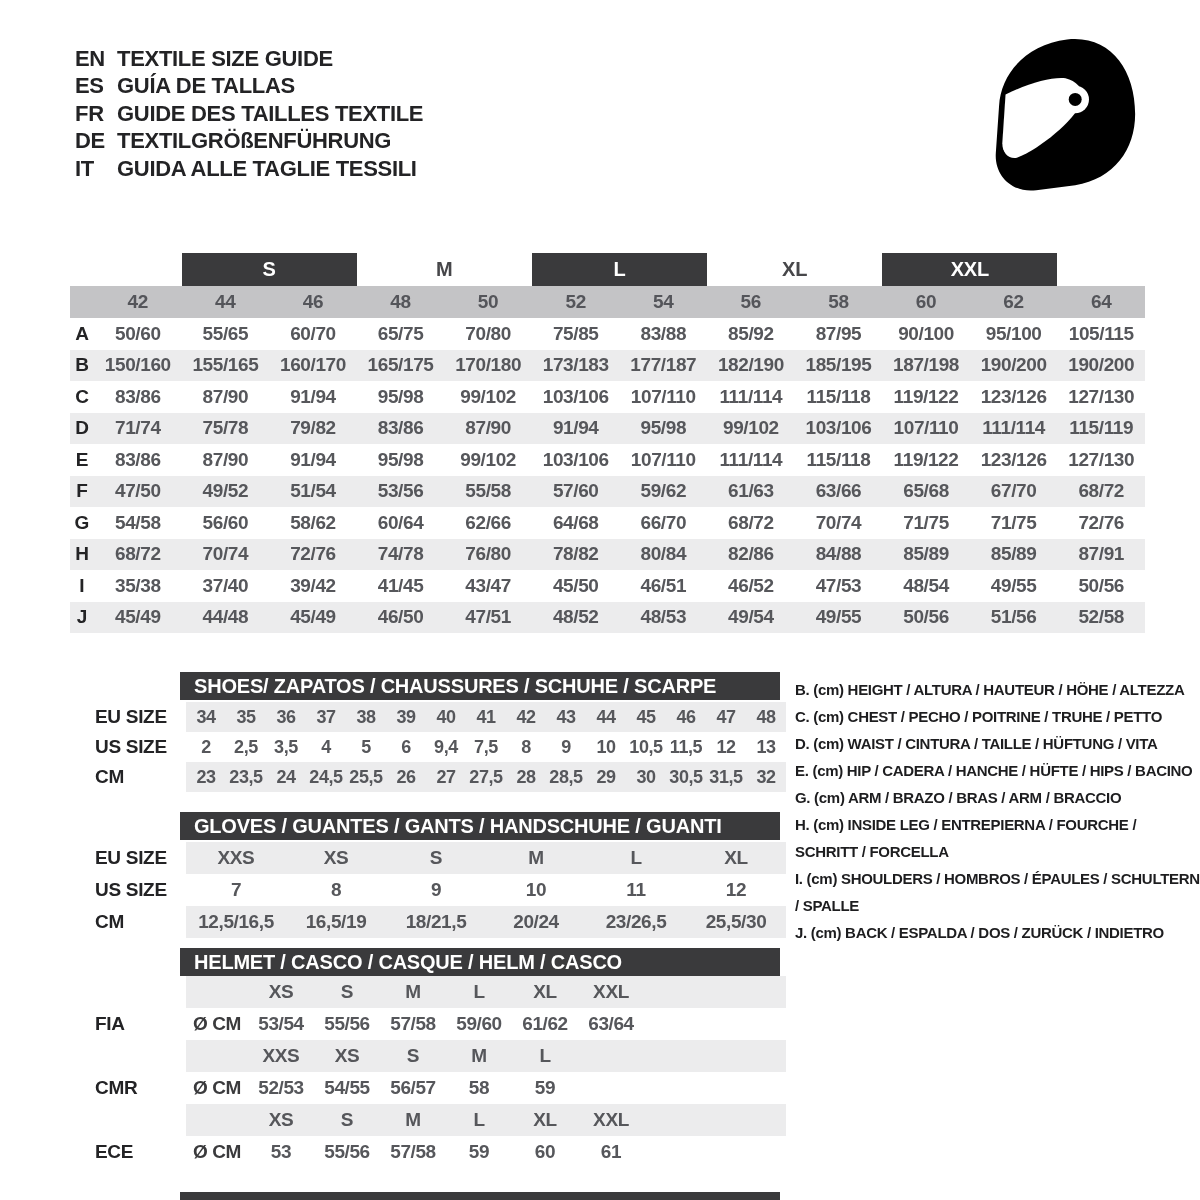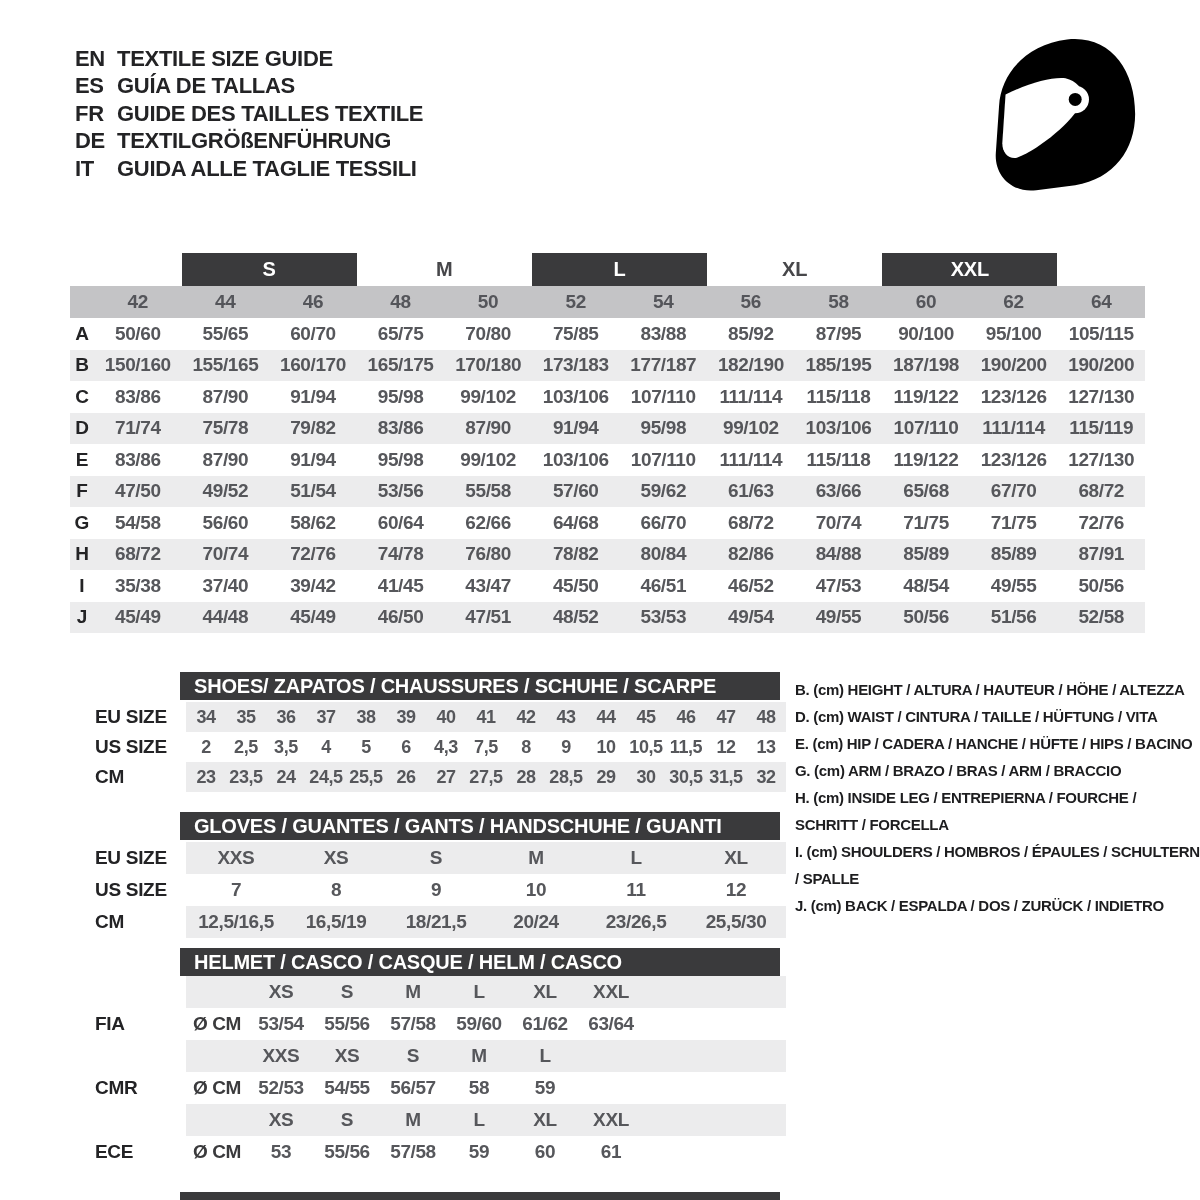--- a/index.html
+++ b/index.html
@@ -254,21 +254,21 @@
           <span class="cell">50/56</span>
         </div>
         <div class="data-row striped">
           <span class="row-key">J</span>
           <span class="cell">45/49</span>
           <span class="cell">44/48</span>
           <span class="cell">45/49</span>
           <span class="cell">46/50</span>
           <span class="cell">47/51</span>
           <span class="cell">48/52</span>
-          <span class="cell">53/53</span>
+          <span class="cell">48/53</span>
           <span class="cell">49/54</span>
           <span class="cell">49/55</span>
           <span class="cell">50/56</span>
           <span class="cell">51/56</span>
           <span class="cell">52/58</span>
         </div>
       </div>
   </div>
 
   <div class="section" id="shoes-section">
@@ -296,21 +296,21 @@
         </div>
         <div class="sub-row-wrap">
           <div class="sub-label">US SIZE</div>
           <div class="sub-line cols15">
             <span class="cell">2</span>
             <span class="cell">2,5</span>
             <span class="cell">3,5</span>
             <span class="cell">4</span>
             <span class="cell">5</span>
             <span class="cell">6</span>
-            <span class="cell">4,3</span>
+            <span class="cell">9,4</span>
             <span class="cell">7,5</span>
             <span class="cell">8</span>
             <span class="cell">9</span>
             <span class="cell">10</span>
             <span class="cell">10,5</span>
             <span class="cell">11,5</span>
             <span class="cell">12</span>
             <span class="cell">13</span>
           </div>
         </div>
@@ -446,20 +446,21 @@
             <span class="cell">59</span>
             <span class="cell">60</span>
             <span class="cell">61</span>
           </div>
         </div>
       </div>
   </div>
 
   <div class="legend" id="legendList">
       <div class="legend-item">B. (cm) HEIGHT / ALTURA / HAUTEUR / HÖHE / ALTEZZA</div>
+      <div class="legend-item">C. (cm) CHEST / PECHO / POITRINE / TRUHE / PETTO</div>
       <div class="legend-item">D. (cm) WAIST / CINTURA / TAILLE / HÜFTUNG / VITA</div>
       <div class="legend-item">E. (cm) HIP / CADERA / HANCHE / HÜFTE / HIPS / BACINO</div>
       <div class="legend-item">G. (cm) ARM / BRAZO / BRAS / ARM / BRACCIO</div>
       <div class="legend-item">H. (cm) INSIDE LEG / ENTREPIERNA / FOURCHE / SCHRITT / FORCELLA</div>
       <div class="legend-item">I. (cm) SHOULDERS / HOMBROS / ÉPAULES / SCHULTERN / SPALLE</div>
       <div class="legend-item">J. (cm) BACK / ESPALDA / DOS / ZURÜCK / INDIETRO</div>
     </div>
 
   <div class="cutoff-bar"></div>
 

